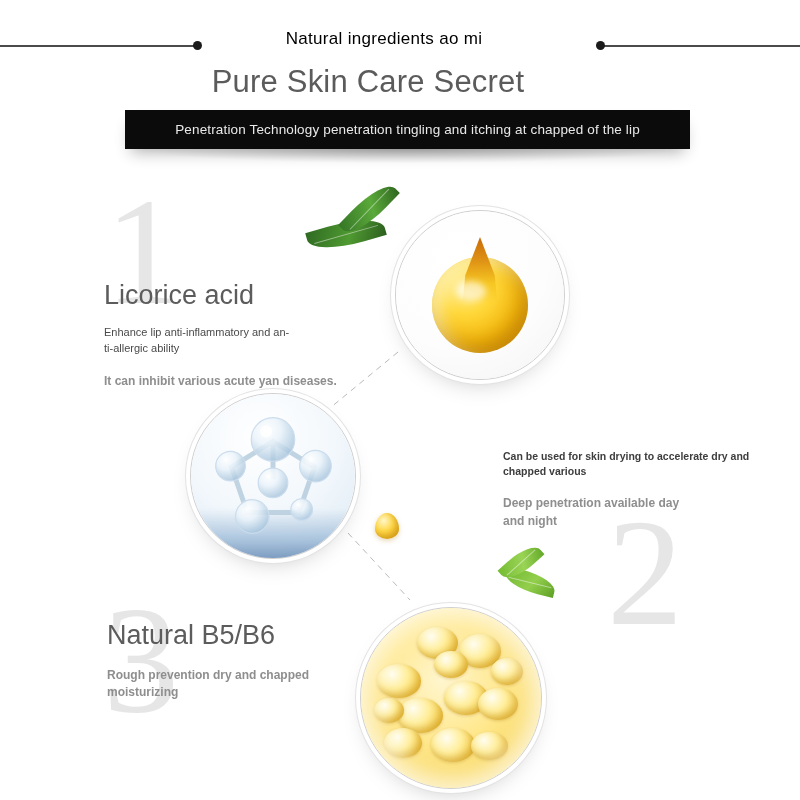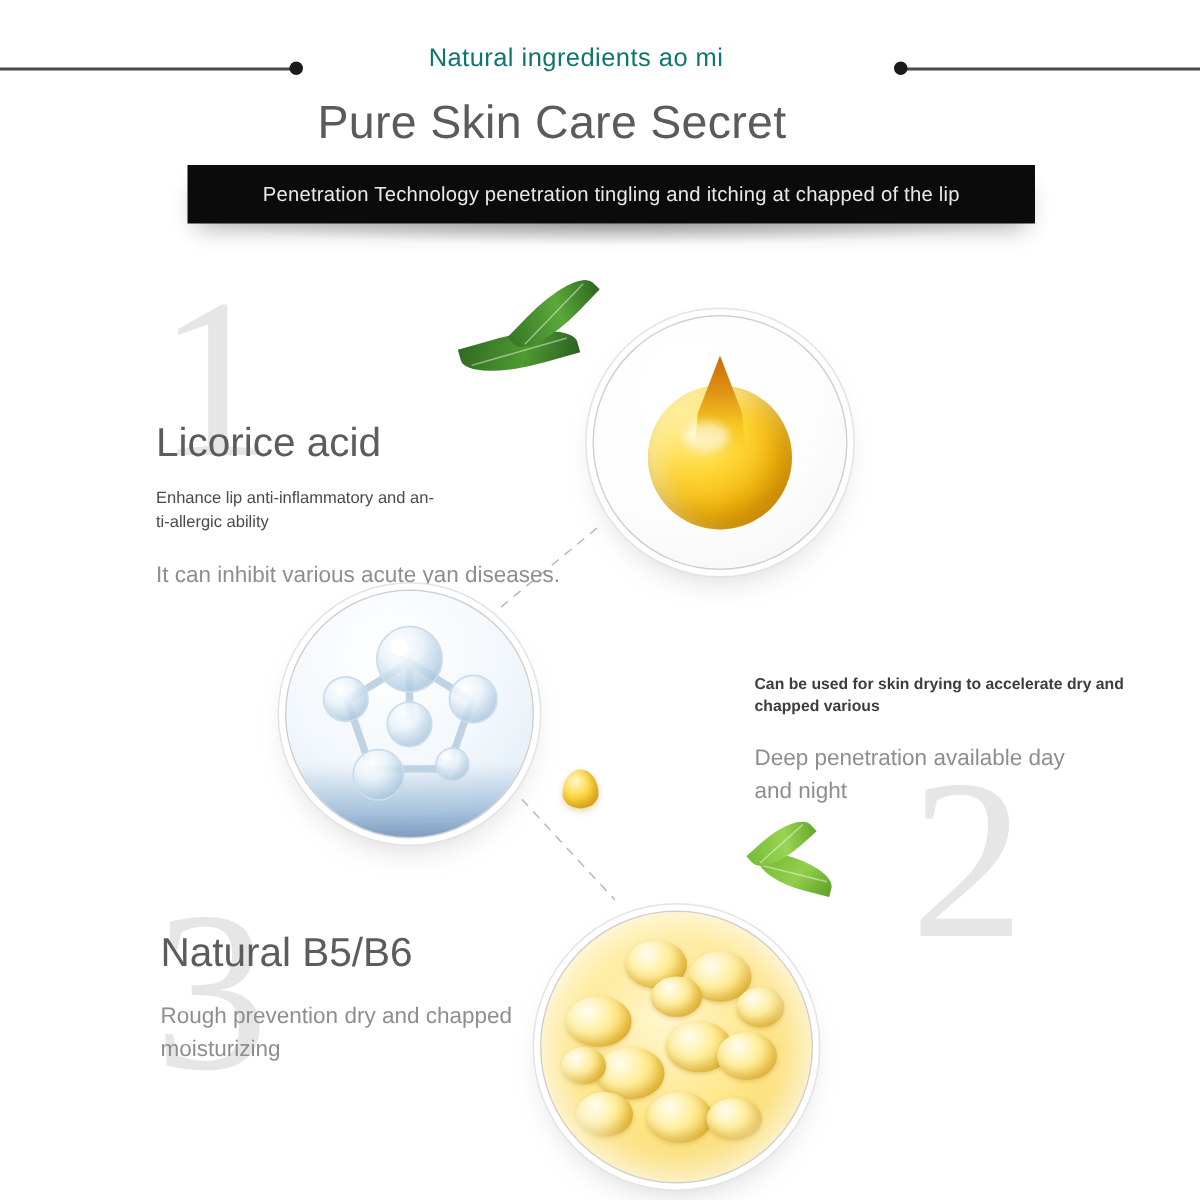--- a/index.html
+++ b/index.html
@@ -17,21 +17,21 @@
   .rule { position:absolute; height:2px; background:#4b4b4b; top:45px; }
   .rule.left  { left:-10px; width:208px; }
   .rule.right { left:602px; width:210px; }
   .rule-dot { position:absolute; width:9px; height:9px; border-radius:50%;
               background:#1b1b1b; top:41px; }
   .rule-dot.left  { left:193px; }
   .rule-dot.right { left:596px; }
 
   .kicker {
     position:absolute; top:29px; left:0; width:768px; text-align:center;
-    font-size:17px; color:#0f766e; letter-spacing:.3px;
+    font-size:17px; color:#000000; letter-spacing:.3px;
   }
   .headline {
     position:absolute; top:64px; left:0; width:736px; text-align:center;
     font-size:31px; color:#5b5b5b; letter-spacing:.2px;
   }
   .banner {
     position:absolute; left:125px; top:110px; width:565px; height:39px;
     background:#0b0b0b; color:#e9e9e9;
     display:flex; align-items:center; justify-content:center;
     font-size:13.5px; letter-spacing:.15px;
@@ -48,21 +48,21 @@
     font-weight:400; user-select:none; font-family:"Liberation Serif", serif;
   }
   .wm-1 { left:105px; top:176px; }
   .wm-2 { left:607px; top:497px; }
   .wm-3 { left:103px; top:585px; }
 
   
   .block { position:absolute; }
   .block .title { font-size:27px; color:#5c5c5c; white-space:nowrap; }
   .block .lead  { font-size:11px; color:#4a4a4a; line-height:1.45; margin-top:14px; }
-  .block .sub   { font-size:15px; color:#8e8e8e; line-height:1.45; margin-top:16px; }
+  .block .sub   { font-size:12px; color:#8e8e8e; line-height:1.45; margin-top:16px;font-weight:bold; }
 
   .b1 { left:104px; top:252px;margin-top:28px; }
   .b2 { left:503px; top:435px; }
   .b2 .lead { color:#3d3d3d; font-weight:bold; font-size:10.5px; }
   .b3 { left:107px; top:620px; }
 
   
   .circle {
     position:absolute; border-radius:50%;
     border:1px solid #cfcfcf;

